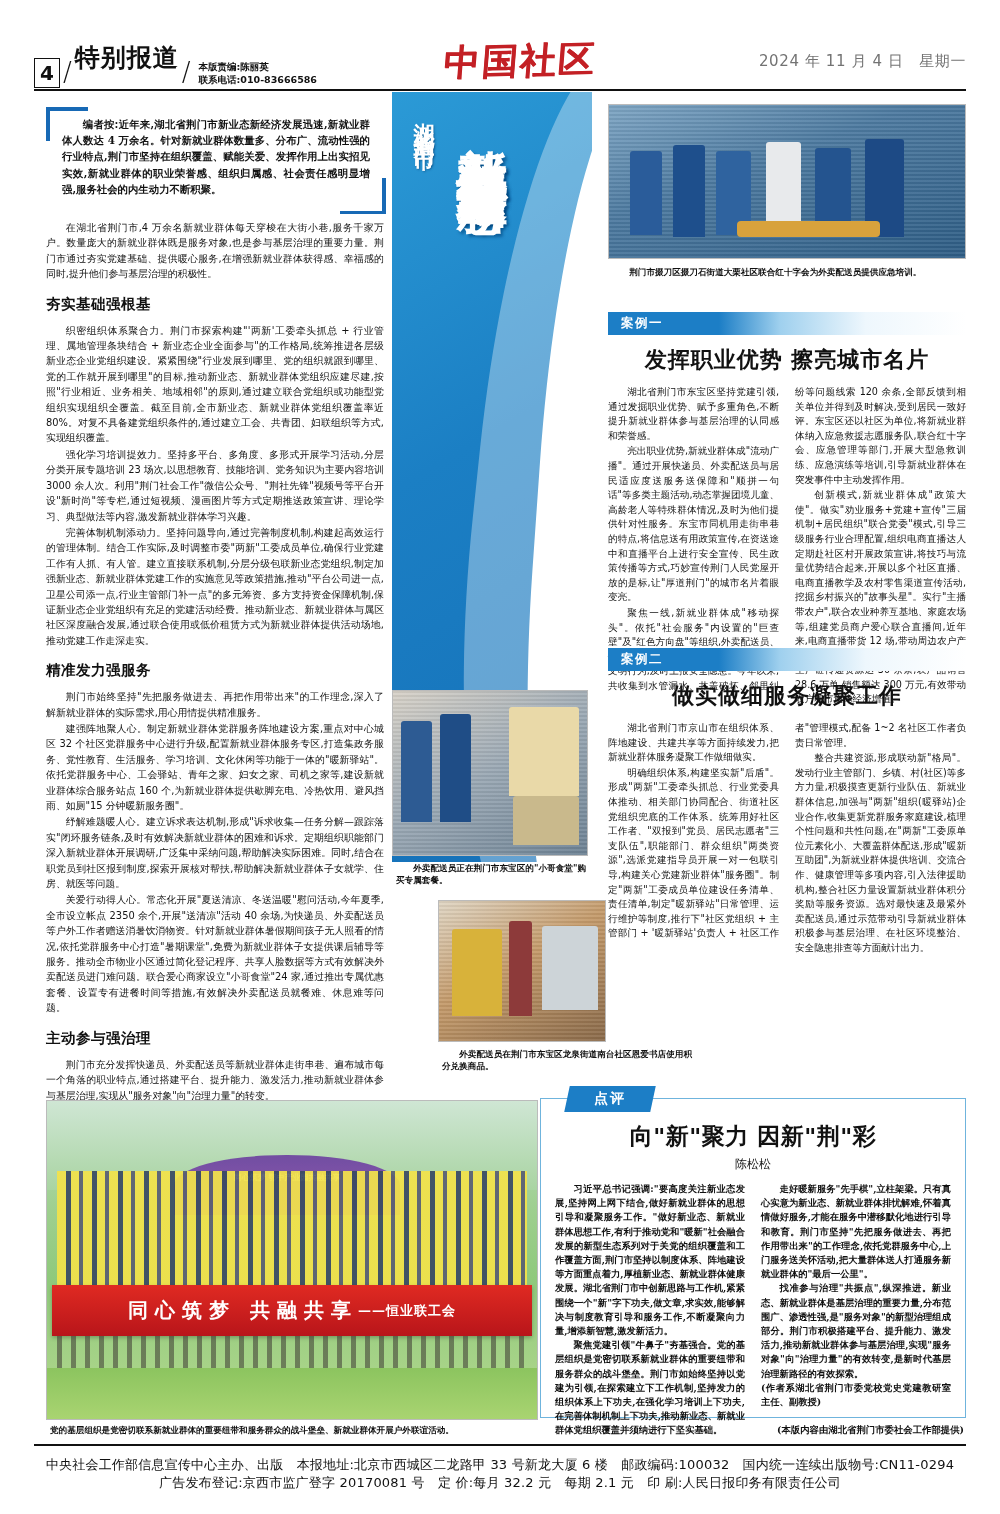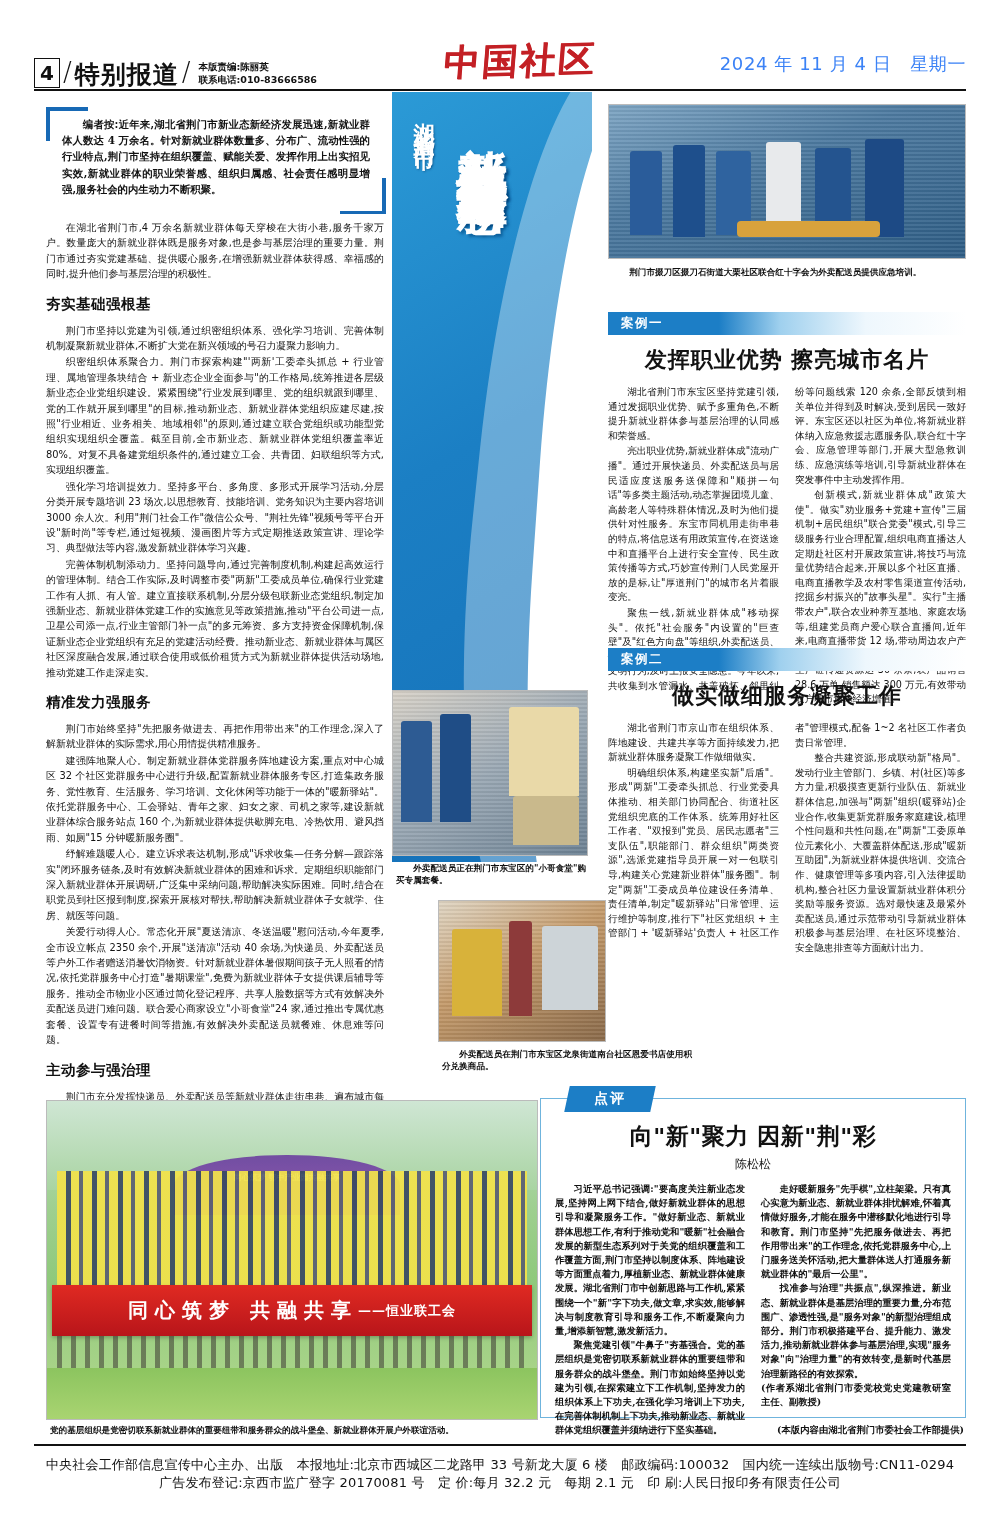--- a/index.html
+++ b/index.html
@@ -17,35 +17,35 @@
     display: flex; align-items: flex-end;
   }
   .pageno {
     border: 1.6px solid #111; width: 26px; height: 30px;
     display: flex; align-items: center; justify-content: center;
     font-size: 20px; font-weight: bold; color: #111; line-height: 1;
   }
   .slash { font-size: 26px; color:#111; margin: 0 3px; font-weight: 300; padding-bottom:1px;}
   .section-name {
     font-size: 25px; font-weight: bold; letter-spacing: 1px; color:#111; line-height:1;
-    padding-bottom: 1px;
+    padding-bottom: 18px;
   }
   .edit-meta { font-size: 9.5px; line-height: 13px; color: #111; font-weight:bold; margin-left: 5px; padding-bottom:2px; }
 
   .brand-logo {
     position:absolute; left: 430px; top: 34px; width: 180px; height: 52px;
     color:#c32025; font-size: 36px; font-weight: bold;
     font-family: "DejaVu Serif","Liberation Serif",serif;
     letter-spacing: 2px; transform: skewX(-6deg) rotate(-1.5deg);
     text-align:center; line-height:52px;
     text-shadow: 0.5px 0.5px 0 #c32025;
   }
   .dateline {
     position: absolute; right: 34px; top: 52px;
-    font-size: 18px; color:#3b82f6; letter-spacing: 0.6px;
+    font-size: 15px; color:#737373; letter-spacing: 0.6px;
   }
   .rule-top {
     position:absolute; left:34px; top:89px; width: 932px; height: 2.2px; background:#111;
   }
 
   
   .leftcol { position:absolute; left: 46px; top: 104px; width: 338px; }
   .editor-note {
     position: relative; padding: 12px 14px 14px 16px; margin-bottom: 9px;
   }
@@ -253,21 +253,20 @@
     <div class="editor-note">
       <div class="en-corner"></div>
       <div class="en-text">
         <b>编者按:</b><span>近年来,湖北省荆门市新业态新经济发展迅速,新就业群体人数达 4 万余名。针对新就业群体数量多、分布广、流动性强的行业特点,荆门市坚持在组织覆盖、赋能关爱、发挥作用上出实招见实效,新就业群体的职业荣誉感、组织归属感、社会责任感明显增强,服务社会的内生动力不断积聚。</span>
       </div>
     </div>
 
     <p class="body-p">在湖北省荆门市,4 万余名新就业群体每天穿梭在大街小巷,服务千家万户。数量庞大的新就业群体既是服务对象,也是参与基层治理的重要力量。荆门市通过夯实党建基础、提供暖心服务,在增强新就业群体获得感、幸福感的同时,提升他们参与基层治理的积极性。</p>
 
     <div class="sec-head">夯实基础强根基</div>
-    <p class="body-p">荆门市坚持以党建为引领,通过织密组织体系、强化学习培训、完善体制机制凝聚新就业群体,不断扩大党在新兴领域的号召力凝聚力影响力。</p>
     <p class="body-p">织密组织体系聚合力。荆门市探索构建"'两新'工委牵头抓总 + 行业管理、属地管理条块结合 + 新业态企业全面参与"的工作格局,统筹推进各层级新业态企业党组织建设。紧紧围绕"行业发展到哪里、党的组织就跟到哪里、党的工作就开展到哪里"的目标,推动新业态、新就业群体党组织应建尽建,按照"行业相近、业务相关、地域相邻"的原则,通过建立联合党组织或功能型党组织实现组织全覆盖。截至目前,全市新业态、新就业群体党组织覆盖率近 80%。对复不具备建党组织条件的,通过建立工会、共青团、妇联组织等方式,实现组织覆盖。</p>
     <p class="body-p">强化学习培训提效力。坚持多平台、多角度、多形式开展学习活动,分层分类开展专题培训 23 场次,以思想教育、技能培训、党务知识为主要内容培训 3000 余人次。利用"荆门社会工作"微信公众号、"荆社先锋"视频号等平台开设"新时尚"等专栏,通过短视频、漫画图片等方式定期推送政策宣讲、理论学习、典型做法等内容,激发新就业群体学习兴趣。</p>
     <p class="body-p">完善体制机制添动力。坚持问题导向,通过完善制度机制,构建起高效运行的管理体制。结合工作实际,及时调整市委"两新"工委成员单位,确保行业党建工作有人抓、有人管。建立直接联系机制,分层分级包联新业态党组织,制定加强新业态、新就业群体党建工作的实施意见等政策措施,推动"平台公司进一点,卫星公司添一点,行业主管部门补一点"的多元筹资、多方支持资金保障机制,保证新业态企业党组织有充足的党建活动经费。推动新业态、新就业群体与属区社区深度融合发展,通过联合使用或低价租赁方式为新就业群体提供活动场地,推动党建工作走深走实。</p>
 
     <div class="sec-head">精准发力强服务</div>
     <p class="body-p">荆门市始终坚持"先把服务做进去、再把作用带出来"的工作理念,深入了解新就业群体的实际需求,用心用情提供精准服务。</p>
     <p class="body-p">建强阵地聚人心。制定新就业群体党群服务阵地建设方案,重点对中心城区 32 个社区党群服务中心进行升级,配置新就业群体服务专区,打造集政务服务、党性教育、生活服务、学习培训、文化休闲等功能于一体的"暖新驿站"。依托党群服务中心、工会驿站、青年之家、妇女之家、司机之家等,建设新就业群体综合服务站点 160 个,为新就业群体提供歇脚充电、冷热饮用、避风挡雨、如厕"15 分钟暖新服务圈"。</p>
     <p class="body-p">纾解难题暖人心。建立诉求表达机制,形成"诉求收集—任务分解—跟踪落实"闭环服务链条,及时有效解决新就业群体的困难和诉求。定期组织职能部门深入新就业群体开展调研,广泛集中采纳问题,帮助解决实际困难。同时,结合在职党员到社区报到制度,探索开展核对帮扶,帮助解决新就业群体子女就学、住房、就医等问题。</p>
     <p class="body-p">关爱行动得人心。常态化开展"夏送清凉、冬送温暖"慰问活动,今年夏季,全市设立帐点 2350 余个,开展"送清凉"活动 40 余场,为快递员、外卖配送员等户外工作者赠送消暑饮消物资。针对新就业群体暑假期间孩子无人照看的情况,依托党群服务中心打造"暑期课堂",免费为新就业群体子女提供课后辅导等服务。推动全市物业小区通过简化登记程序、共享人脸数据等方式有效解决外卖配送员进门难问题。联合爱心商家设立"小哥食堂"24 家,通过推出专属优惠套餐、设置专有进餐时间等措施,有效解决外卖配送员就餐难、休息难等问题。</p>
 

